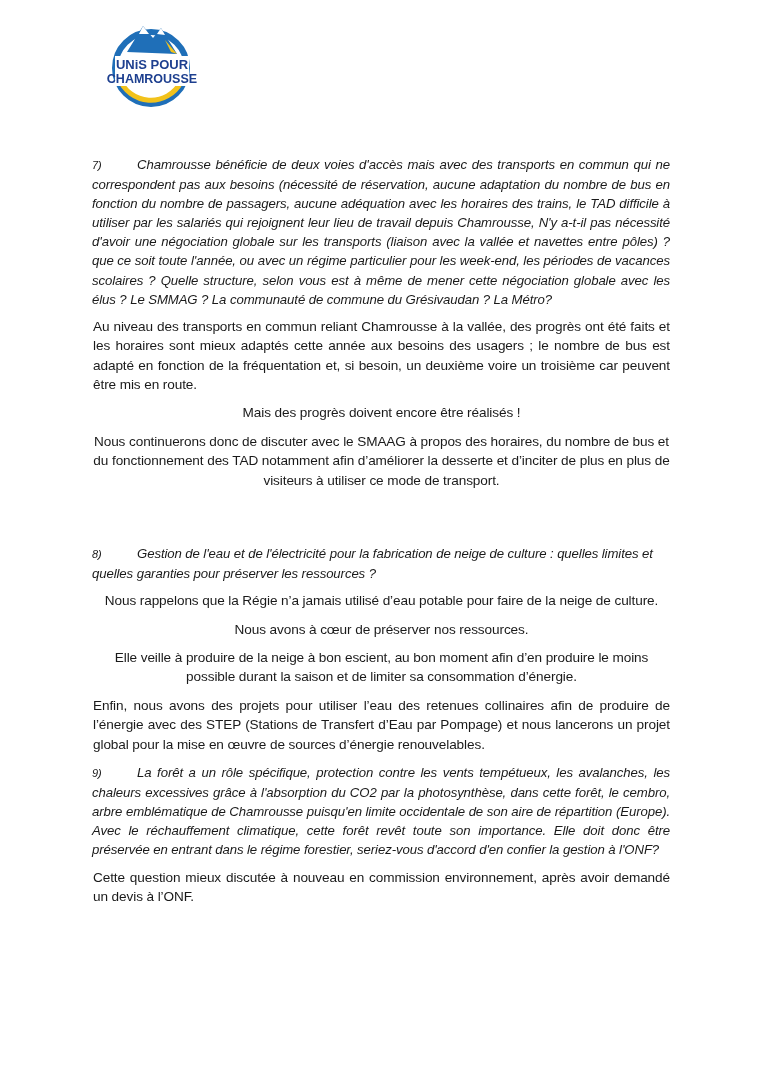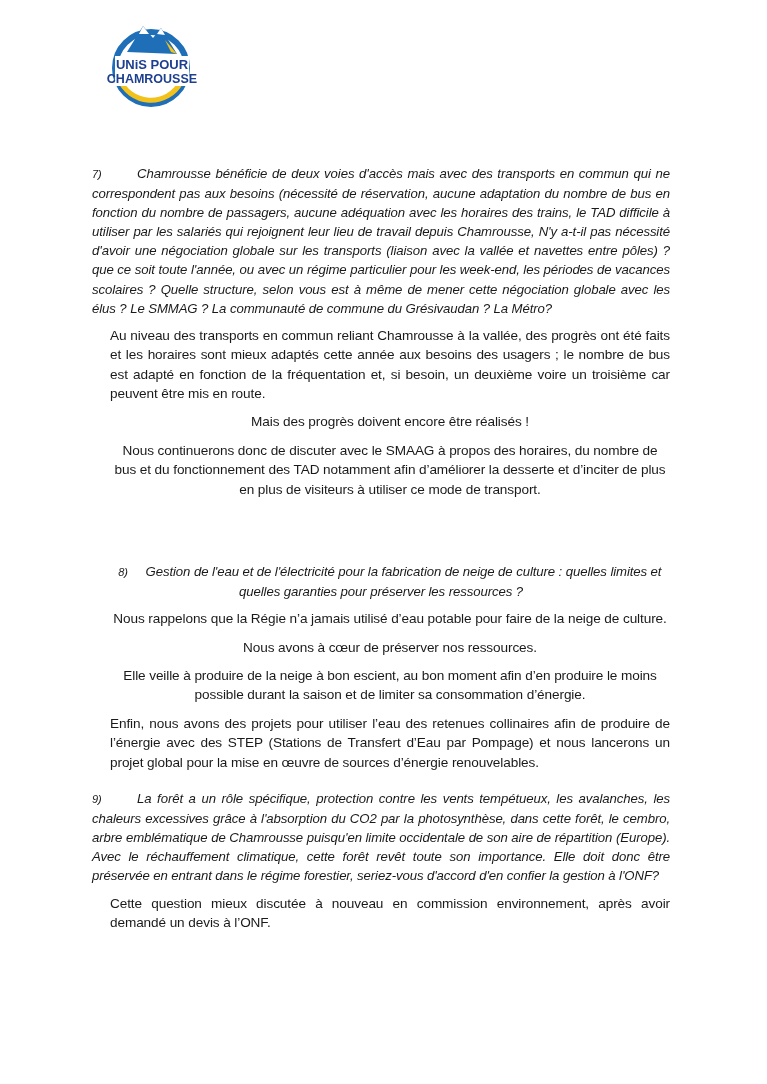--- a/index.html
+++ b/index.html
@@ -1,23 +1,23 @@
 <!DOCTYPE html>
 <html><head>
   <meta charset="utf-8">
   <style>
     html, body { margin: 0; padding: 0; background: #ffffff; }
     body { width: 767px; height: 1084px; position: relative; overflow: hidden;
            font-family: "Liberation Sans", sans-serif; color: #1a1a1a; }
     .logo { position: absolute; left: 105px; top: 16px; width: 92px; height: 92px; }
     .page { position: absolute; left: 92px; top: 147px; width: 578px; }
     .q { font-style: italic; font-size: 13.2px; line-height: 19.1px; text-align: justify;
-         margin: 17px 0 8px 0; letter-spacing: -0.1px; }
+         margin: 8px 0 8px 0; letter-spacing: -0.1px; }
     .q .num { display: inline-block; width: 45px; font-size: 11px; }
-    .a { font-size: 13.6px; line-height: 19.4px; text-align: justify; margin: 0 0 9px 17px;
+    .a { font-size: 13.6px; line-height: 19.4px; text-align: justify; margin: 0 0 9px 0;
          padding-left: 1px; letter-spacing: -0.1px; }
     .a.left { text-align: center; }
     .gap { height: 37px; }
   </style>
 </head>
 <body>
 
 <div class="logo">
   <svg width="92" height="92" viewBox="0 0 92 92">
     <circle cx="46" cy="52" r="36" fill="none" stroke="#1f6fb8" stroke-width="6"></circle>
@@ -37,21 +37,21 @@
   <section>
     <p class="q"><span class="num">7)</span><span>Chamrousse bénéficie de deux voies d'accès mais avec des transports en commun qui ne correspondent pas aux besoins (nécessité de réservation, aucune adaptation du nombre de bus en fonction du nombre de passagers, aucune adéquation avec les horaires des trains, le TAD difficile à utiliser par les salariés qui rejoignent leur lieu de travail depuis Chamrousse, N'y a-t-il pas nécessité d'avoir une négociation globale sur les transports (liaison avec la vallée et navettes entre pôles) ? que ce soit toute l'année, ou avec un régime particulier pour les week-end, les périodes de vacances scolaires ? Quelle structure, selon vous est à même de mener cette négociation globale avec les élus ? Le SMMAG ? La communauté de commune du Grésivaudan ? La Métro?</span></p>
     <p class="a">Au niveau des transports en commun reliant Chamrousse à la vallée, des progrès ont été faits et les horaires sont mieux adaptés cette année aux besoins des usagers ; le nombre de bus est adapté en fonction de la fréquentation et, si besoin, un deuxième voire un troisième car peuvent être mis en route.</p>
     <p class="a left">Mais des progrès doivent encore être réalisés !</p>
     <p class="a left">Nous continuerons donc de discuter avec le SMAAG à propos des horaires, du nombre de bus et du fonctionnement des TAD notamment afin d’améliorer la desserte et d’inciter de plus en plus de visiteurs à utiliser ce mode de transport.</p>
   </section>
 
   <div class="gap"></div>
 
   <section>
-    <p class="q" style="text-align:center"><span class="num">8)</span><span>Gestion de l'eau et de l'électricité pour la fabrication de neige de culture : quelles limites et quelles garanties pour préserver les ressources ?</span></p>
+    <p class="q" style="text-align:left"><span class="num">8)</span><span>Gestion de l'eau et de l'électricité pour la fabrication de neige de culture : quelles limites et quelles garanties pour préserver les ressources ?</span></p>
     <p class="a left">Nous rappelons que la Régie n’a jamais utilisé d’eau potable pour faire de la neige de culture.</p>
     <p class="a left">Nous avons à cœur de préserver nos ressources.</p>
     <p class="a left">Elle veille à produire de la neige à bon escient, au bon moment afin d’en produire le moins possible durant la saison et de limiter sa consommation d’énergie.</p>
     <p class="a">Enfin, nous avons des projets pour utiliser l’eau des retenues collinaires afin de produire de l’énergie avec des STEP (Stations de Transfert d’Eau par Pompage) et nous lancerons un projet global pour la mise en œuvre de sources d’énergie renouvelables.</p>
   </section>
 
   <section>
     <p class="q"><span class="num">9)</span><span>La forêt a un rôle spécifique, protection contre les vents tempétueux, les avalanches, les chaleurs excessives grâce à l'absorption du CO2 par la photosynthèse, dans cette forêt, le cembro, arbre emblématique de Chamrousse puisqu'en limite occidentale de son aire de répartition (Europe). Avec le réchauffement climatique, cette forêt revêt toute son importance. Elle doit donc être préservée en entrant dans le régime forestier, seriez-vous d'accord d'en confier la gestion à l'ONF?</span></p>
     <p class="a">Cette question mieux discutée à nouveau en commission environnement, après avoir demandé un devis à l’ONF.</p>
   </section>

